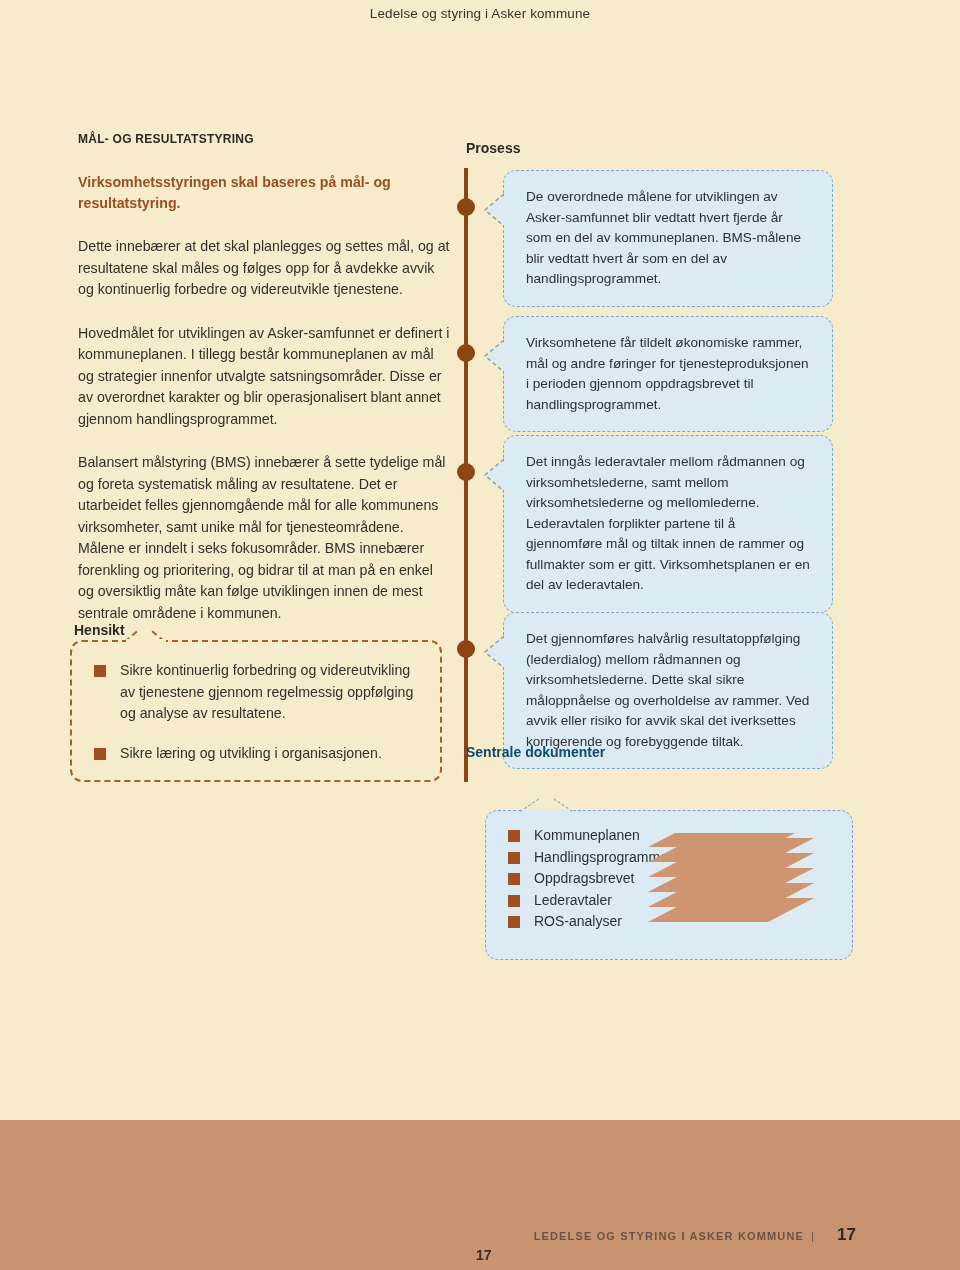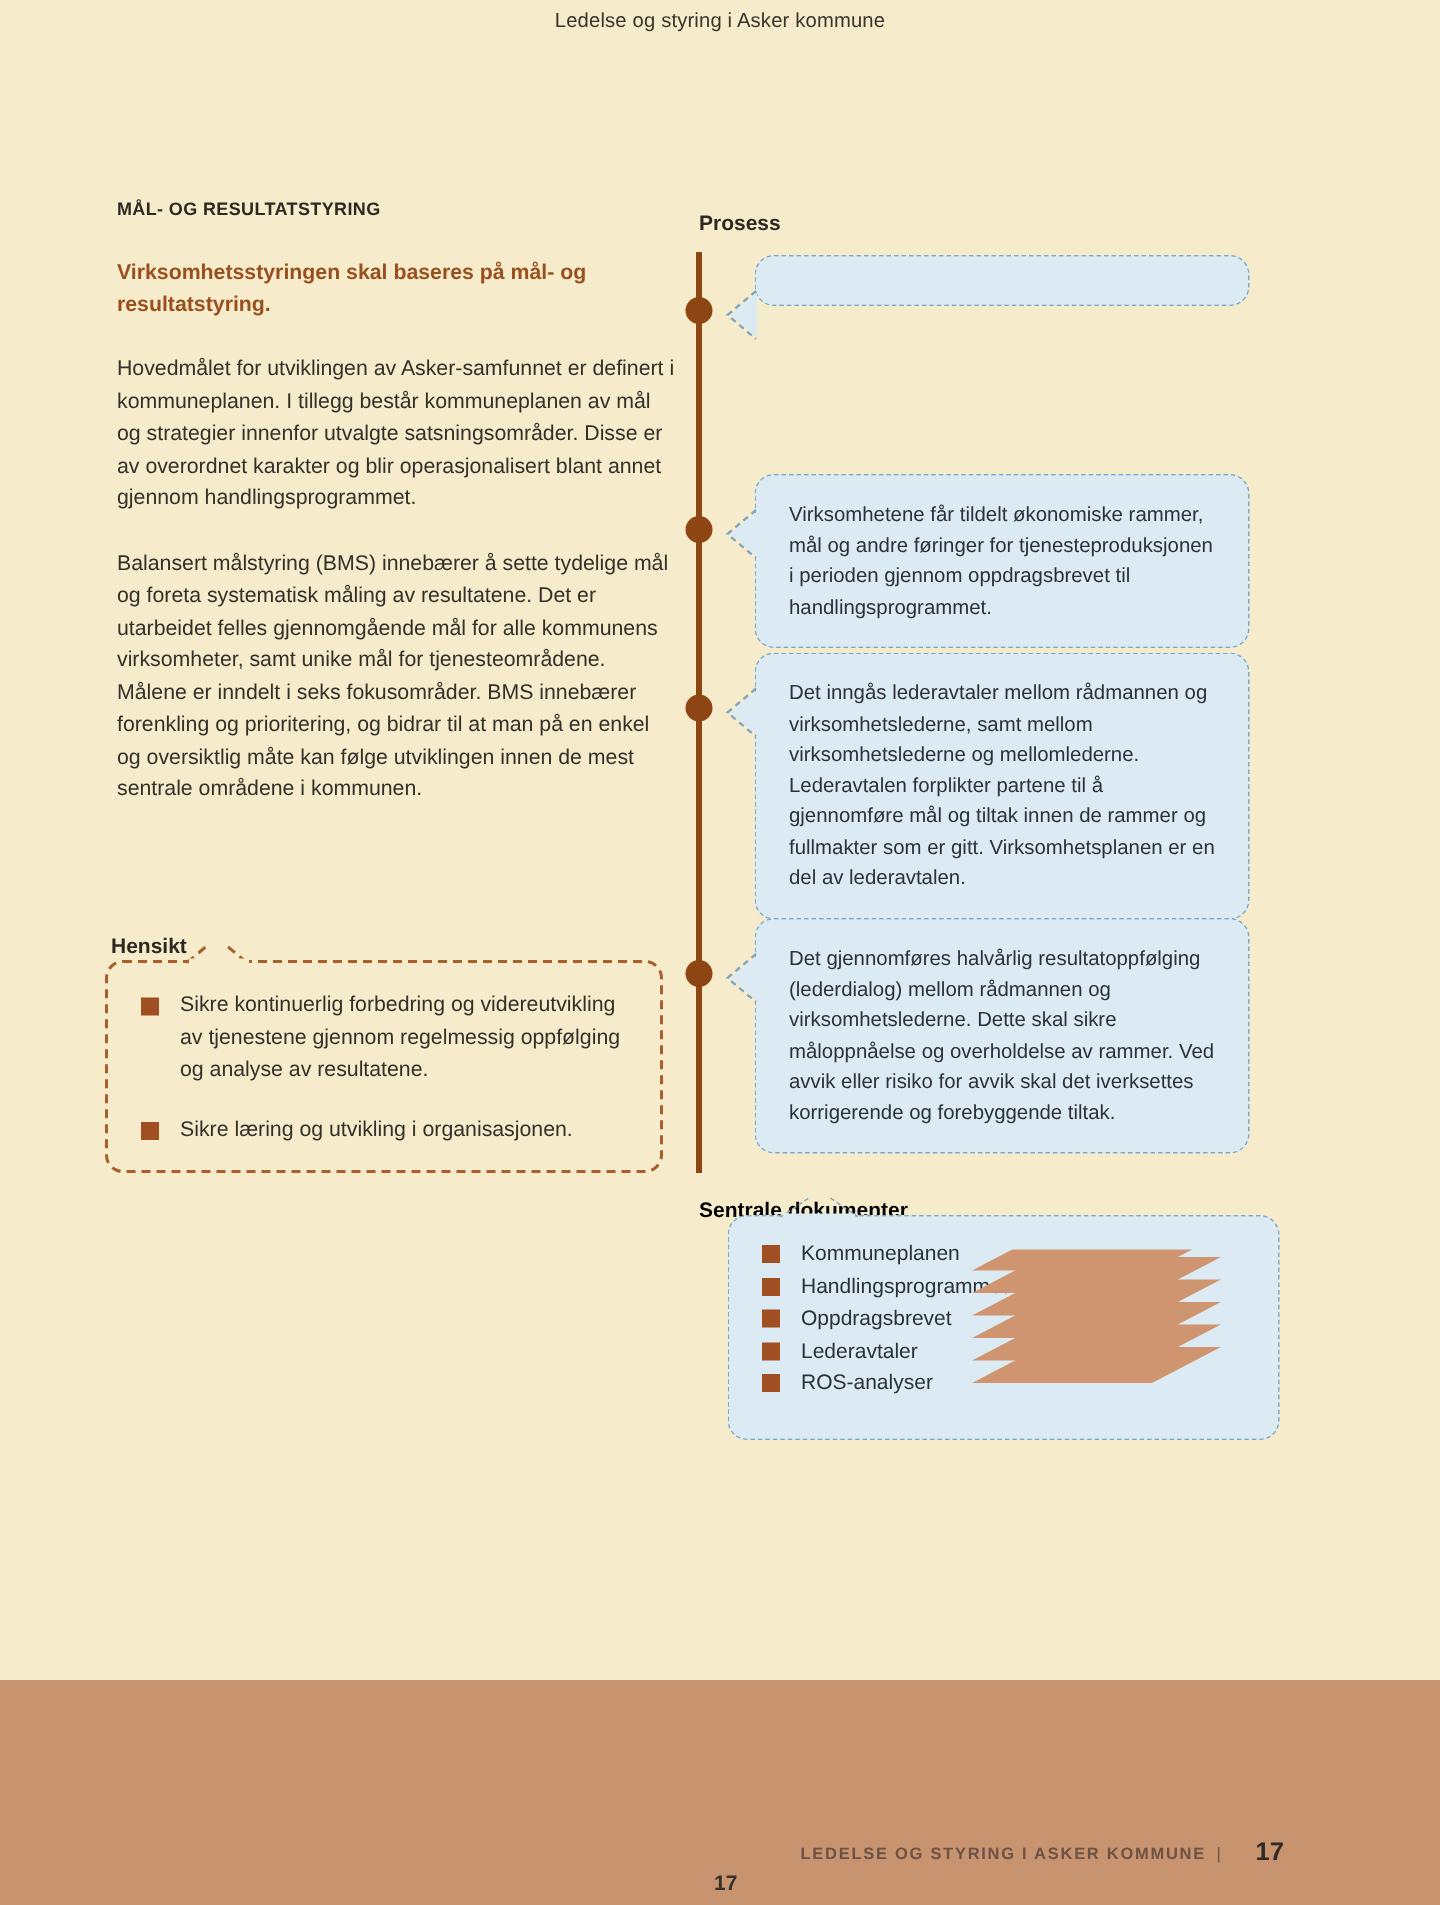--- a/index.html
+++ b/index.html
@@ -137,22 +137,22 @@
   }
   .bubble .beak svg{display:block;}
 
   .b1{left:503px;top:170px;width:330px;}
   .b2{left:503px;top:316px;width:330px;}
   .b3{left:503px;top:435px;width:330px;}
   .b4{left:503px;top:612px;width:330px;}
 
   
   .docs-label{
-    position:absolute;left:466px;top:798px;
-    font-size:14px;font-weight:700;color:#000000;
+    position:absolute;left:466px;top:744px;
+    font-size:14px;font-weight:700;color:#0c4a6e;
   }
   .docs-box{
     position:absolute;left:466px;top:810px;width:368px;height:150px;
     border:1.6px dashed #7fa7c4;border-radius:13px;background:#dceaf4;
     box-sizing:border-box;
     margin-left:19px;
   }
   .docs-box .tail-up{
     position:absolute;top:-13px;left:34px;width:52px;height:14px;overflow:hidden;
   }
@@ -184,20 +184,21 @@
 
 <div class="page">
 
   <div class="running-header">Ledelse og styring i Asker kommune</div>
 
   <div class="left-col">
     <h1 class="section-title">MÅL- OG RESULTATSTYRING</h1>
 
     <p class="lead">Virksomhetsstyringen skal baseres på mål- og resultatstyring.</p>
 
+    <p class="body-p">Dette innebærer at det skal planlegges og settes mål, og at resultatene skal måles og følges opp for å avdekke avvik og kontinuerlig forbedre og videreutvikle tjenestene.</p>
 
     <p class="body-p">Hovedmålet for utviklingen av Asker-samfunnet er definert i kommuneplanen. I tillegg består kommuneplanen av mål og strategier innenfor utvalgte satsningsområder. Disse er av overordnet karakter og blir operasjonalisert blant annet gjennom handlingsprogrammet.</p>
 
     <p class="body-p">Balansert målstyring (BMS) innebærer å sette tydelige mål og foreta systematisk måling av resultatene. Det er utarbeidet felles gjennomgående mål for alle kommunens virksomheter, samt unike mål for tjenesteområdene. Målene er inndelt i seks fokusområder. BMS innebærer forenkling og prioritering, og bidrar til at man på en enkel og oversiktlig måte kan følge utviklingen innen de mest sentrale områdene i kommunen.</p>
   </div>
 
   <div class="hensikt-wrap">
     <div class="callout-label">Hensikt</div>
     <div class="dash-box">
       <span class="tail"></span>
@@ -224,20 +225,21 @@
 
   <div class="proc-label">Prosess</div>
 
   <div class="bubble b1">
     <span class="beak" style="top:22px">
       <svg width="22" height="34" viewBox="0 0 22 34">
         <path d="M21 1 L2 17 L21 33" fill="none" stroke="#7fa7c4" stroke-width="1.6" stroke-dasharray="4 3"></path>
         <path d="M22 2 L4 17 L22 32 Z" fill="#dceaf4" stroke="none"></path>
       </svg>
     </span>
+    <p>De overordnede målene for utviklingen av Asker-samfunnet blir vedtatt hvert fjerde år som en del av kommuneplanen. BMS-målene blir vedtatt hvert år som en del av handlingsprogrammet.</p>
   </div>
 
   <div class="bubble b2">
     <span class="beak" style="top:22px">
       <svg width="22" height="34" viewBox="0 0 22 34">
         <path d="M21 1 L2 17 L21 33" fill="none" stroke="#7fa7c4" stroke-width="1.6" stroke-dasharray="4 3"></path>
         <path d="M22 2 L4 17 L22 32 Z" fill="#dceaf4" stroke="none"></path>
       </svg>
     </span>
     <p>Virksomhetene får tildelt økonomiske rammer, mål og andre føringer for tjenesteproduksjonen i perioden gjennom oppdragsbrevet til handlingsprogrammet.</p>

